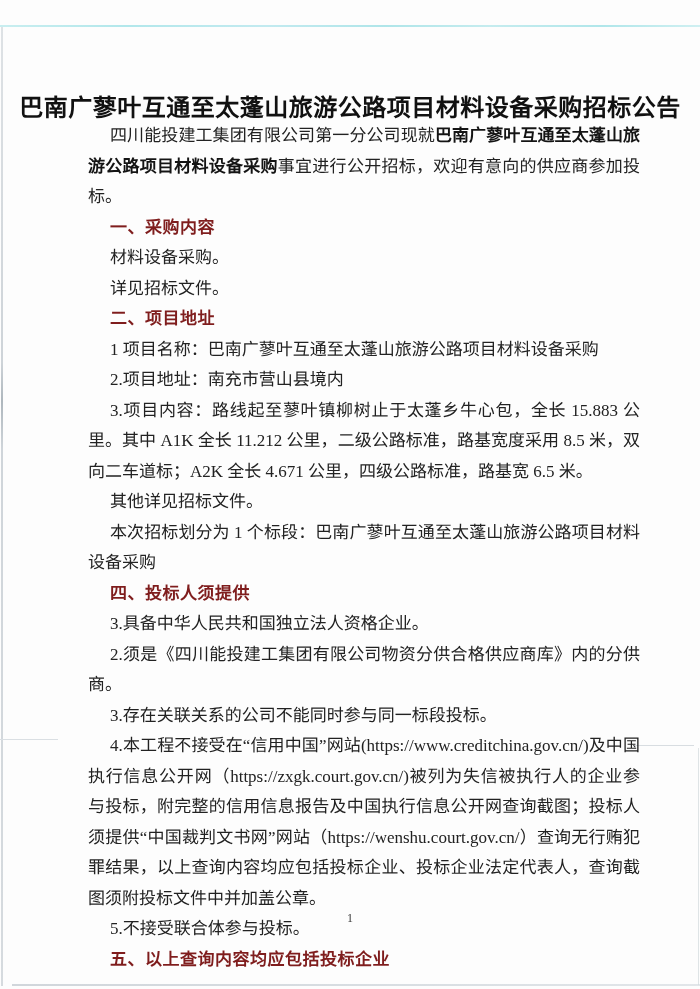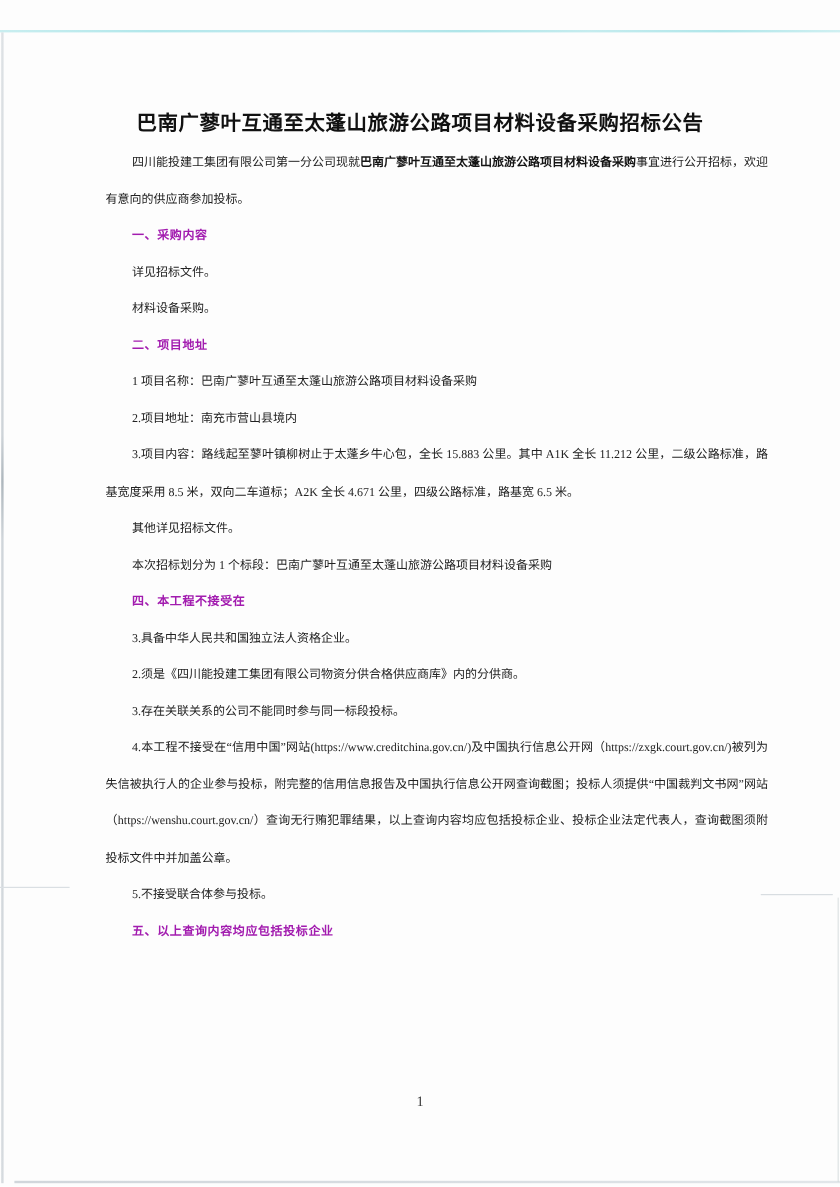--- a/index.html
+++ b/index.html
@@ -33,37 +33,37 @@
     background: #d2d8dc; opacity: .7;
   }
   .scan-dash-left  { position: absolute; left: 0;  top: 739px; width: 58px; height: 1px; background: #dadfe3; }
   .scan-dash-right { position: absolute; right: 6px; top: 745px; width: 60px; height: 1px; background: #d8dde1; }
 
   .doc-title {
     position: absolute; top: 88px; left: 0; width: 700px;
     text-align: center;
     font-family: "Liberation Sans", "DejaVu Sans", sans-serif;
     font-weight: bold;
-    font-size: 17px;
+    font-size: 24px;
     letter-spacing: 0.5px;
     color: #111;
     white-space: nowrap;
   }
   .doc-body {
     position: absolute; top: 121px; left: 88px; width: 552px;
-    font-size: 10px;
+    font-size: 17px;
     line-height: 30.5px;
     text-align: justify;
     color: #222;
   }
   .doc-body p { margin: 0; padding: 0; text-indent: 22px; }
   .doc-body p.heading {
     font-family: "Liberation Sans", "DejaVu Sans", sans-serif;
     font-weight: bold;
-    color: #a21caf;
+    color: #7f1d1d;
     letter-spacing: 0.5px;
   }
   .doc-body span.bold { font-weight: bold; color: #141414; }
   .page-number {
     position: absolute; top: 911px; left: 0; width: 700px;
     text-align: center;
     font-size: 12px;
     color: #3a3a3a;
     font-family: "Liberation Serif", "DejaVu Serif", serif;
   }
@@ -77,29 +77,29 @@
   <div class="scan-bottom-line"></div>
   <div class="scan-right-line"></div>
   <div class="scan-dash-left"></div>
   <div class="scan-dash-right"></div>
 
   <div class="doc-title">巴南广蓼叶互通至太蓬山旅游公路项目材料设备采购招标公告</div>
 
   <div class="doc-body">
       <p class="paragraph"><span>四川能投建工集团有限公司第一分公司现就</span><span class="bold">巴南广蓼叶互通至太蓬山旅游公路项目材料设备采购</span><span>事宜进行公开招标，欢迎有意向的供应商参加投标。</span></p>
       <p class="heading"><span>一、采购内容</span></p>
+      <p class="paragraph"><span>材料设备采购。</span></p>
       <p class="paragraph"><span>详见招标文件。</span></p>
-      <p class="paragraph"><span>材料设备采购。</span></p>
       <p class="heading"><span>二、项目地址</span></p>
       <p class="paragraph"><span>1 项目名称：巴南广蓼叶互通至太蓬山旅游公路项目材料设备采购</span></p>
       <p class="paragraph"><span>2.项目地址：南充市营山县境内</span></p>
       <p class="paragraph"><span>3.项目内容：路线起至蓼叶镇柳树止于太蓬乡牛心包，全长 15.883 公里。其中 A1K 全长 11.212 公里，二级公路标准，路基宽度采用 8.5 米，双向二车道标；A2K 全长 4.671 公里，四级公路标准，路基宽 6.5 米。</span></p>
       <p class="paragraph"><span>其他详见招标文件。</span></p>
       <p class="paragraph"><span>本次招标划分为 1 个标段：巴南广蓼叶互通至太蓬山旅游公路项目材料设备采购</span></p>
-      <p class="heading"><span>四、本工程不接受在</span></p>
+      <p class="heading"><span>四、投标人须提供</span></p>
       <p class="paragraph"><span>3.具备中华人民共和国独立法人资格企业。</span></p>
       <p class="paragraph"><span>2.须是《四川能投建工集团有限公司物资分供合格供应商库》内的分供商。</span></p>
       <p class="paragraph"><span>3.存在关联关系的公司不能同时参与同一标段投标。</span></p>
       <p class="paragraph"><span>4.本工程不接受在“信用中国”网站(https://www.creditchina.gov.cn/)及中国执行信息公开网（https://zxgk.court.gov.cn/)被列为失信被执行人的企业参与投标，附完整的信用信息报告及中国执行信息公开网查询截图；投标人须提供“中国裁判文书网”网站（https://wenshu.court.gov.cn/）查询无行贿犯罪结果，以上查询内容均应包括投标企业、投标企业法定代表人，查询截图须附投标文件中并加盖公章。</span></p>
       <p class="paragraph"><span>5.不接受联合体参与投标。</span></p>
       <p class="heading"><span>五、以上查询内容均应包括投标企业</span></p>
     </div>
 
   <div class="page-number">1</div>
 </div>

